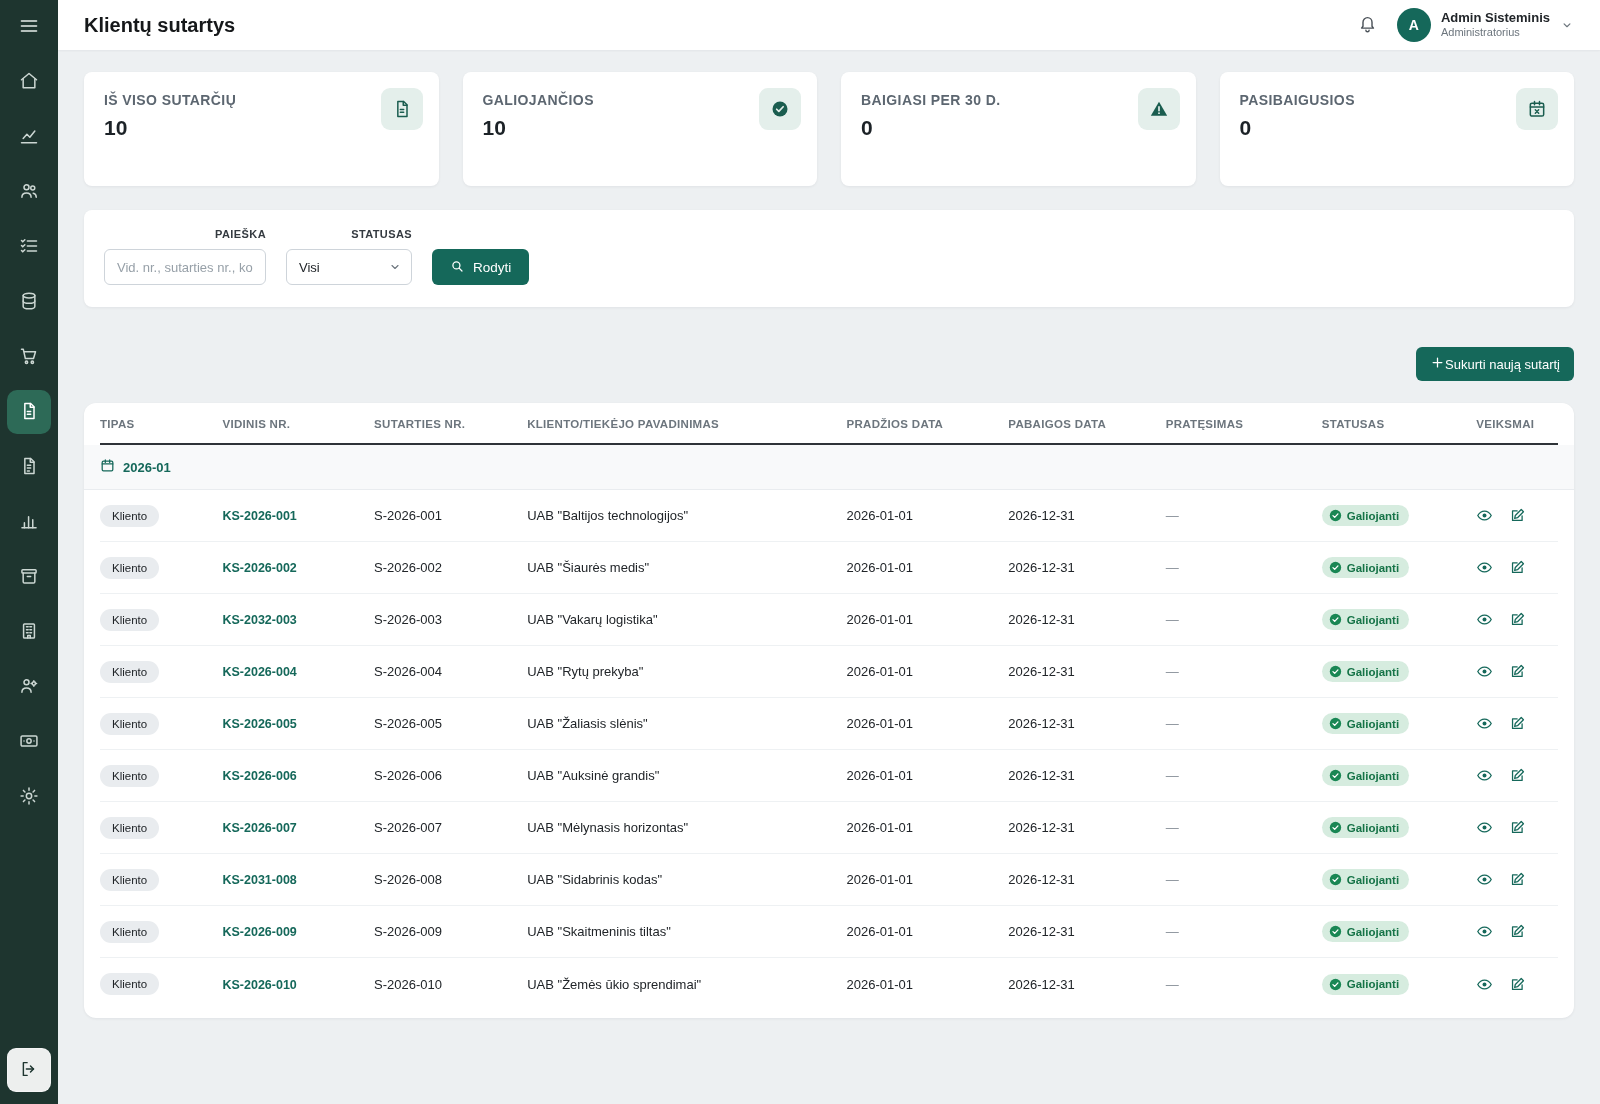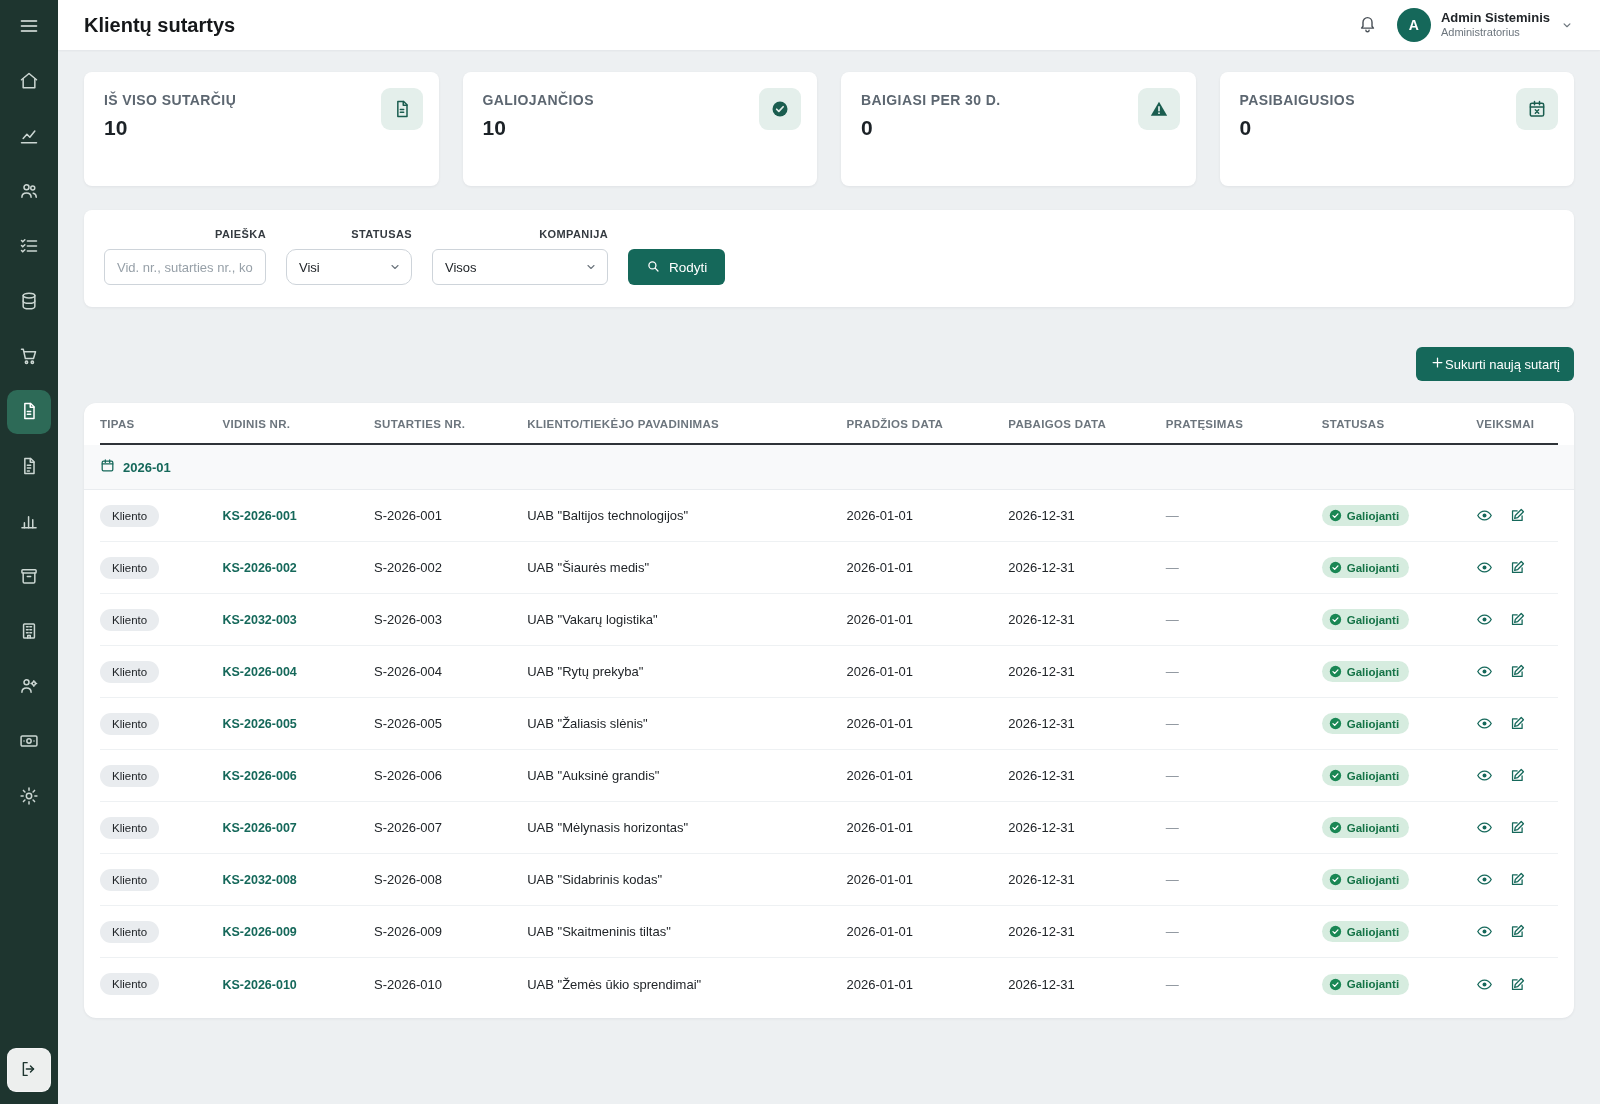--- a/index.html
+++ b/index.html
@@ -78,21 +78,21 @@
   .control {
     height:36px; border:1px solid #ced4da; border-radius:6px; background:#fff;
     font-size:13px; color:#212529; font-family:inherit;
   }
   .search-input { width:162px; padding:0 12px; }
   .search-input::placeholder { color:#97a0a8; }
   .select-btn {
     display:flex; align-items:center; justify-content:space-between;
     padding:0 10px 0 12px; cursor:pointer; gap:10px;
   }
-  .select-status { width:126px;border-radius:10px; }
+  .select-status { width:126px; }
   .select-company { width:176px; }
   .select-btn .caret { color:#6c757d; display:flex; }
   .select-btn .caret svg { width:12px; height:12px; }
   .btn-primary {
     background:#15685a; color:#fff; border:none; height:36px; border-radius:6px;
     padding:0 18px; font-size:13.5px; font-weight:500; font-family:inherit;
     display:inline-flex; align-items:center; gap:9px; cursor:pointer;
   }
   .btn-primary svg { width:14px; height:14px; }
 
@@ -346,31 +346,20 @@
           <label class="flabel">STATUSAS</label>
           <button class="control select-btn select-status">
             <span>Visi</span>
             <span class="caret">
                 <svg viewBox="0 0 24 24" fill="none" stroke="currentColor" stroke-width="2.2" stroke-linecap="round" stroke-linejoin="round">
                   <path d="M6 9l6 6 6-6"></path>
                 </svg>
               </span>
           </button>
         </div>
-        <div class="fgroup">
-          <label class="flabel">KOMPANIJA</label>
-          <button class="control select-btn select-company">
-            <span>Visos</span>
-            <span class="caret">
-                <svg viewBox="0 0 24 24" fill="none" stroke="currentColor" stroke-width="2.2" stroke-linecap="round" stroke-linejoin="round">
-                  <path d="M6 9l6 6 6-6"></path>
-                </svg>
-              </span>
-          </button>
-        </div>
         <button class="btn-primary">
           <span><svg viewBox="0 0 24 24" fill="none" stroke="currentColor" stroke-width="2.2" stroke-linecap="round" stroke-linejoin="round">
                 <circle cx="11" cy="11" r="6"></circle>
                 <path d="M15.7 15.7L20.5 20.5"></path>
               </svg></span>
           <span>Rodyti</span>
         </button>
       </div>
 
       <div class="create-row">
@@ -665,21 +654,21 @@
                     <svg viewBox="0 0 24 24" fill="none" stroke="currentColor" stroke-width="1.8" stroke-linecap="round" stroke-linejoin="round">
                       <path d="M11.5 5.5H5V19h13.5v-6.5"></path>
                       <path d="M17.3 3.6l3.1 3.1L12 15.1l-4 .9.9-4z"></path>
                     </svg>
                   </span>
       </button>
     </div>
   </div>
             <div class="grid-row trow">
     <div class="td"><span class="pill-type">Kliento</span></div>
-    <div class="td"><a class="link">KS-2032-008</a></div>
+    <div class="td"><a class="link">KS-2031-008</a></div>
     <div class="td">S-2026-008</div>
     <div class="td">UAB "Sidabrinis kodas"</div>
     <div class="td">2026-01-01</div>
     <div class="td">2026-12-31</div>
     <div class="td dash">—</div>
     <div class="td">
       <span class="badge-status">
         <span style="display:flex;">
                     <svg viewBox="0 0 16 16" width="13" height="13">
                       <circle cx="8" cy="8" r="7" fill="#198754"></circle>

